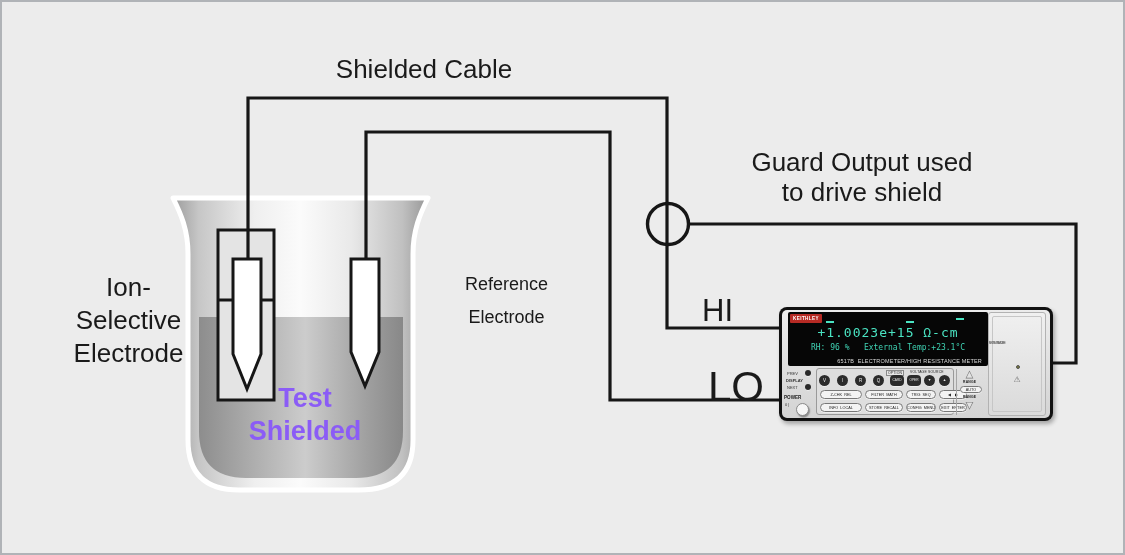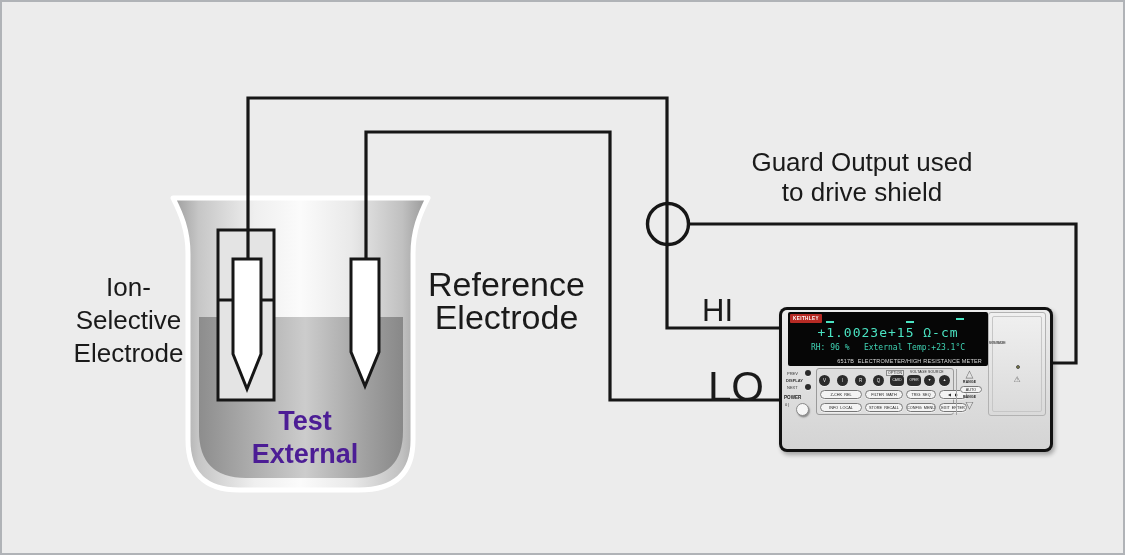--- a/index.html
+++ b/index.html
@@ -6,21 +6,21 @@
   #canvas{
     position:relative;width:1125px;height:555px;box-sizing:border-box;
     background:#ececec;border:2px solid #b0b3b7;overflow:hidden;
     font-family:"Liberation Sans",sans-serif;color:#1a1a1a;
   }
   #diagram-svg{position:absolute;left:0;top:0;z-index:1;}
   .lbl{position:absolute;z-index:2;}
   .center{text-align:center;}
   
   #instrument{
-    position:absolute;z-index:3;left:777px;top:305px;width:274px;height:145px;
+    position:absolute;z-index:3;left:777px;top:305px;width:274px;height:114px;
     background:#111;border-radius:8px;padding:0;box-sizing:border-box;
     box-shadow:2px 3px 4px rgba(0,0,0,.30);
   }
   #panel{
     position:absolute;left:3px;top:3px;right:3px;bottom:3px;border-radius:5px;
     background:linear-gradient(#ececec,#d4d4d4);
   }
   #panel *{position:absolute;box-sizing:border-box;}
   #display{left:6px;top:2px;width:200px;height:54px;background:#060606;border-radius:2px;}
   #keithley-logo{left:2px;top:2px;width:32px;height:9px;background:#b62a24;border-radius:1px;
@@ -85,40 +85,41 @@
 
     <path d="M 246,257 L 246,96 L 665,96 L 665,326 L 780,326" fill="none" stroke="#161616" stroke-width="3.2" stroke-linejoin="miter"></path>
     <path d="M 364,257 L 364,130 L 608,130 L 608,398 L 780,398" fill="none" stroke="#161616" stroke-width="3.2" stroke-linejoin="miter"></path>
     <path d="M 686,222 L 1074,222 L 1074,361 L 1048,361" fill="none" stroke="#161616" stroke-width="3.2" stroke-linejoin="miter"></path>
     <circle cx="666" cy="222" r="20.5" fill="none" stroke="#161616" stroke-width="3.4"></circle>
 
     <path d="M 231,257 L 259,257 L 259,352 L 245,387 L 231,352 Z" fill="#ffffff" stroke="#161616" stroke-width="3" stroke-linejoin="miter"></path>
     <path d="M 349,257 L 377,257 L 377,350 L 363,384 L 349,350 Z" fill="#ffffff" stroke="#161616" stroke-width="3" stroke-linejoin="miter"></path>
   </svg>
 
+  <div class="lbl center" style="left:272px;top:52px;width:300px;font-size:26px;">Shielded Cable</div>
 
   <div class="lbl center" style="left:730px;top:145px;width:260px;font-size:26px;line-height:30px;">
     <div>Guard Output used</div>
     <div>to drive shield</div>
   </div>
 
   <div class="lbl center" style="left:44px;top:269px;width:165px;font-size:26px;line-height:33px;">
     <div>Ion-</div>
     <div>Selective</div>
     <div>Electrode</div>
   </div>
 
-  <div class="lbl center" style="left:422px;top:266px;width:165px;font-size:34px;line-height:33px;">
+  <div class="lbl center" style="left:422px;top:266px;width:165px;font-size:18px;line-height:33px;">
     <div>Reference</div>
     <div>Electrode</div>
   </div>
 
-  <div class="lbl center" style="left:221px;top:403px;width:164px;font-size:27px;line-height:33px;font-weight:bold;color:#4c1d95;">
+  <div class="lbl center" style="left:221px;top:380px;width:164px;font-size:27px;line-height:33px;font-weight:bold;color:#8b5cf6;">
     <div>Test</div>
-    <div>External</div>
+    <div>Shielded</div>
   </div>
 
   <div class="lbl" style="left:700px;top:291px;width:68px;font-size:31px;text-align:left;">HI</div>
   <div class="lbl" style="left:700px;top:361px;width:68px;font-size:42px;text-align:center;">LO</div>
 
 
   <div id="instrument">
     <div id="panel">
 
       <div id="display">

